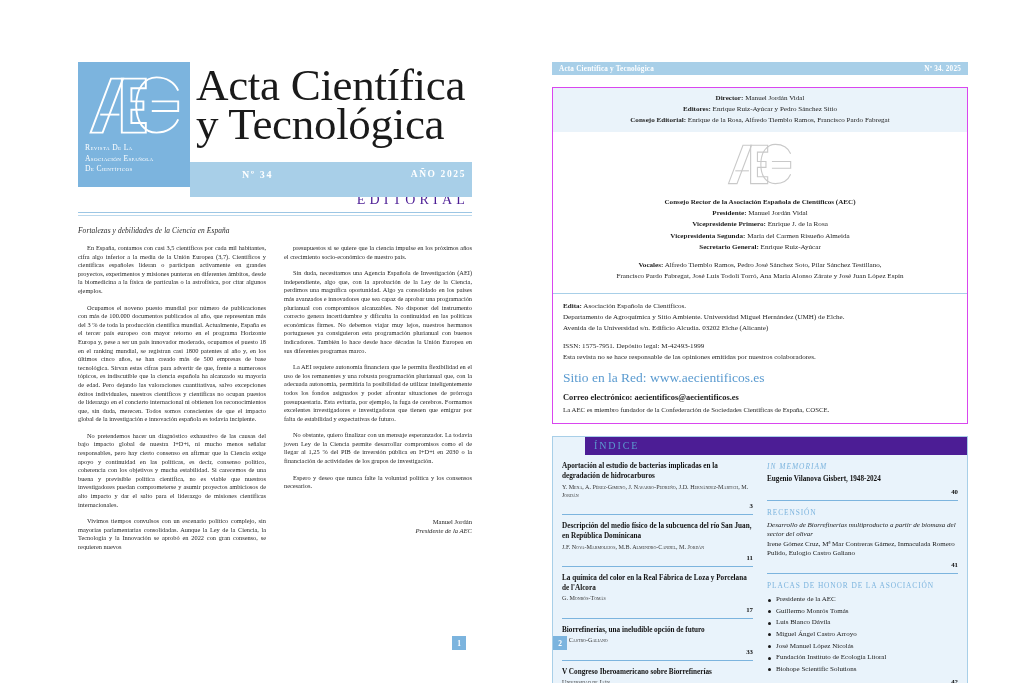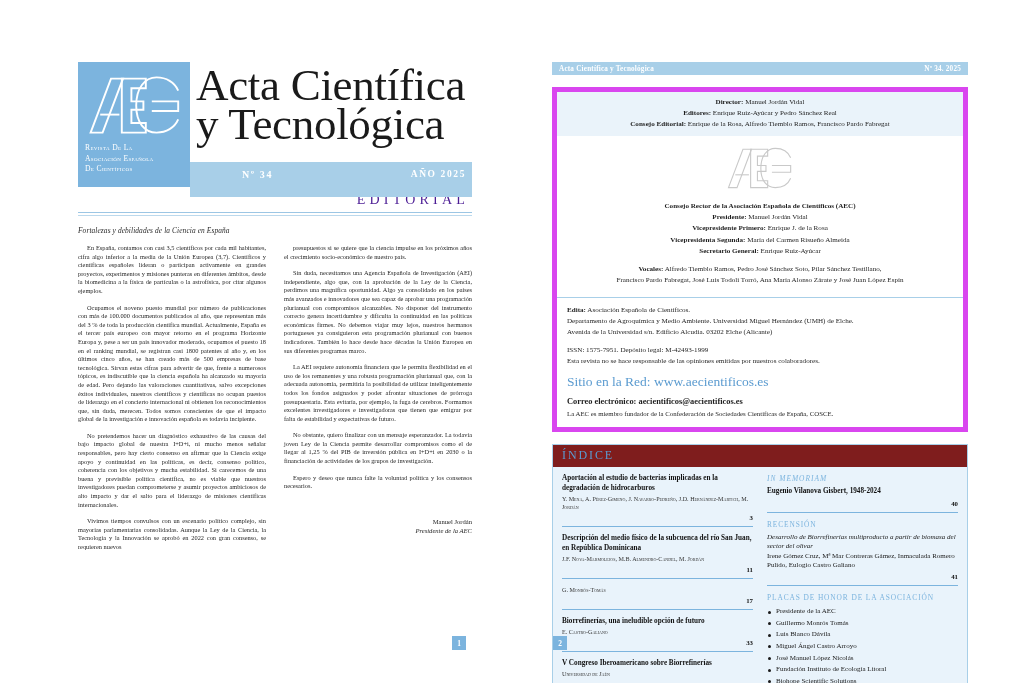--- a/index.html
+++ b/index.html
@@ -166,21 +166,21 @@
   }
   .run-head span {
     font-size: 7.2px;
     color: #ffffff;
     font-weight: bold;
     letter-spacing: 0.2px;
   }
 
   .masthead-box {
     margin-top: 12px;
-    border: 5px solid #d946ef;
+    border: 1px solid #d946ef;
     background: #ffffff;
   }
   .mb-top {
     background: #EAF3FA;
     text-align: center;
     padding: 5px 10px 6px 10px;
     font-size: 7.1px;
     line-height: 11px;
     color: #1f1f1f;
   }
@@ -215,25 +215,26 @@
   .small-note { font-size: 6.8px; line-height: 11px; }
   b { font-weight: bold; }
 
   
   .index-box {
     margin-top: 12px;
     border: 1px solid #A8CFE8;
     background: #E9F3FB;
   }
   .index-head {
-    background: #7f1d1d;
+    background: #4c1d95;
     padding: 3px 9px 4px 9px;
     color: #5B9BD0;
-    font-size: 12px;
+    font-size: 10px;
     letter-spacing: 1.9px;
+    margin-left: 32px;
   }
   .index-body {
     display: flex;
     padding: 7px 9px 9px 9px;
     gap: 14px;
   }
   .idx-col { width: 50%; }
 
   .idx-item { padding-bottom: 2px; }
   .idx-title {
@@ -384,21 +385,21 @@
     </div>
 
     <div class="masthead-box">
       <div class="mb-top">
         <div>
           <b>Director:</b>
           <span>Manuel Jordán Vidal</span>
         </div>
         <div>
           <b>Editores:</b>
-          <span>Enrique Ruiz-Ayúcar y Pedro Sánchez Real</span>
+          <span>Enrique Ruiz-Ayúcar y Pedro Sánchez Sitio</span>
         </div>
         <div>
           <b>Consejo Editorial:</b>
           <span>Enrique de la Rosa, Alfredo Tiemblo Ramos, Francisco Pardo Fabregat</span>
         </div>
       </div>
 
       <div class="mb-logo">
         <svg viewBox="0 0 160 108">
           <g fill="none" stroke="#c9c9c9" stroke-width="2.6">
@@ -437,21 +438,21 @@
         <div>Francisco Pardo Fabregat, José Luis Todolí Torró, Ana María Alonso Zárate y José Juan López Espín</div>
       </div>
 
       <div class="mb-sep"></div>
 
       <div class="mb-bot">
         <div>
           <b>Edita:</b>
           <span>Asociación Española de Científicos.</span>
         </div>
-        <div>Departamento de Agroquímica y Medio Ambiente. Universidad Miguel Hernández (UMH) de Elche.</div>
+        <div>Departamento de Agroquímica y Sitio Ambiente. Universidad Miguel Hernández (UMH) de Elche.</div>
         <div>Avenida de la Universidad s/n. Edificio Alcudia. 03202 Elche (Alicante)</div>
         <div class="gap" style="height:7px"></div>
         <div>ISSN: 1575-7951. Depósito legal: M-42493-1999</div>
         <div>Esta revista no se hace responsable de las opiniones emitidas por nuestros colaboradores.</div>
         <div class="web-line">Sitio en la Red: www.aecientificos.es</div>
         <div class="mail-line">Correo electrónico: aecientificos@aecientificos.es</div>
         <div class="small-note">La AEC es miembro fundador de la Confederación de Sociedades Científicas de España, COSCE.</div>
       </div>
     </div>
 
@@ -468,20 +469,21 @@
           <div class="idx-rule"></div>
 
           <div class="idx-item">
             <div class="idx-title">Descripción del medio físico de la subcuenca del río San Juan, en República Dominicana</div>
             <div class="idx-authors">J.F. Nova-Marmolejos, M.B. Almendro-Candel, M. Jordán</div>
             <div class="idx-page">11</div>
           </div>
           <div class="idx-rule"></div>
 
           <div class="idx-item">
+            <div class="idx-title">La química del color en la Real Fábrica de Loza y Porcelana de l'Alcora</div>
             <div class="idx-authors">G. Monrós-Tomás</div>
             <div class="idx-page">17</div>
           </div>
           <div class="idx-rule"></div>
 
           <div class="idx-item">
             <div class="idx-title">Biorrefinerías, una ineludible opción de futuro</div>
             <div class="idx-authors">E. Castro-Galiano</div>
             <div class="idx-page">33</div>
           </div>

